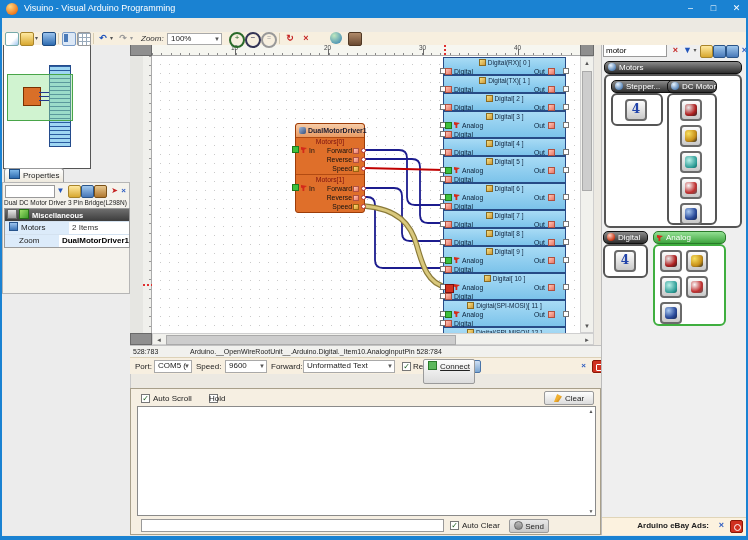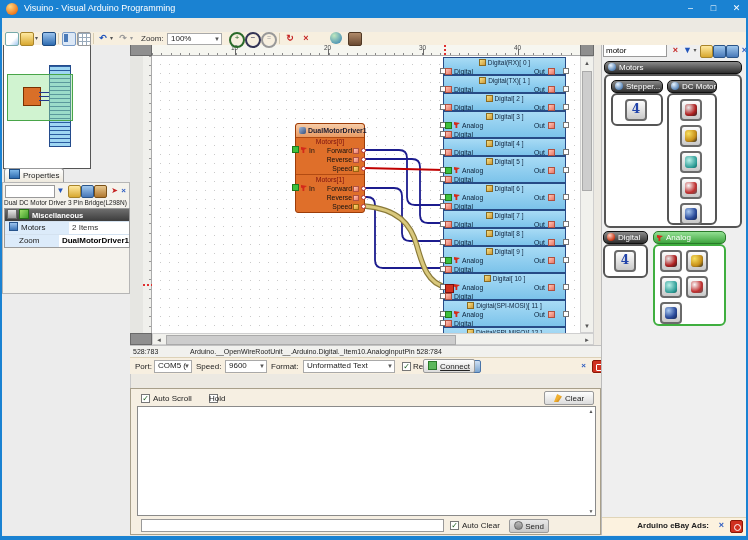--- a/index.html
+++ b/index.html
@@ -12,21 +12,21 @@
       background:radial-gradient(circle at 35% 30%,#ffd780,#ef7a1d 70%,#b84d08);}
   .titlebar .ttext{position:absolute;left:24px;top:3px;font-size:9px;}
   .wbtn{position:absolute;top:0;width:23px;height:18px;text-align:center;font-size:9px;line-height:17px;color:#fff;}
   
   .menubar{position:absolute;left:0;top:18px;width:748px;height:13px;background:#f7efdf;border-bottom:1px solid #e4dbc4;z-index:40;}
   .menuitem{position:absolute;top:1px;font-size:9px;color:#222;padding:0 3px;}
   
   .toolbar{position:absolute;left:0;top:32px;width:748px;height:13px;background:#f7efdf;z-index:40;}
   .tico{position:absolute;top:0;width:12px;height:12px;border-radius:2px;font-size:9px;line-height:12px;text-align:center;}
   .tsep{position:absolute;top:1px;width:1px;height:11px;background:#d8cdb2;}
-  .tlabel{position:absolute;top:2px;font-size:8px;color:#333;}
+  .tlabel{position:absolute;top:2px;font-size:8px;color:#333;font-style:italic;}
   .combo{position:absolute;background:#fff;border:1px solid #a9a9a9;font-size:8px;color:#222;line-height:10px;padding-left:3px;box-sizing:border-box;}
   .combo .car{position:absolute;right:1px;top:0;font-size:6px;color:#555;}
   
   .lpanel{position:absolute;left:0;top:44px;width:130px;height:491px;background:#ececec;border-right:1px solid #c9c9c9;}
   .thumb{position:absolute;left:3px;top:0px;width:86px;height:123px;background:#fff;border:1px solid #555;}
   .th-green{position:absolute;left:3px;top:29px;width:64px;height:45px;background:rgba(150,228,150,.45);border:1px solid #49a549;}
   .th-stack{position:absolute;left:45px;top:20px;width:20px;height:80px;border:1px solid #234b8c;
       background:repeating-linear-gradient(180deg,#2a5ca0 0 1px,#9ed6f2 1px 4px);}
   .th-comp{position:absolute;left:19px;top:42px;width:16px;height:17px;background:#d96f28;border:1px solid #7a3000;}
   .th-wire{position:absolute;background:#223a8c;height:1px;}
@@ -486,30 +486,30 @@
 
   <div class="connbar">
     <span class="clabel" style="left:5px;">Port:</span>
     <div class="combo" style="left:24px;top:2px;width:38px;height:13px;">
       <span>COM5 (</span><span class="car">▼</span>
     </div>
     <span class="clabel" style="left:66px;">Speed:</span>
     <div class="combo" style="left:95px;top:2px;width:42px;height:13px;">
       <span>9600</span><span class="car">▼</span>
     </div>
-    <span class="clabel" style="left:141px;">Format:</span>
+    <span class="clabel" style="left:141px;">Forward:</span>
     <div class="combo" style="left:173px;top:2px;width:92px;height:13px;">
       <span>Unformatted Text</span><span class="car">▼</span>
     </div>
     <span class="cb on" style="left:272px;top:4px;"></span>
     <span class="cblabel" style="left:283px;top:4px;">Reset</span>
     <span class="cb on" style="left:308px;top:4px;"></span>
     <span class="cblabel" style="left:319px;top:4px;">Log</span>
     <span class="mico" style="left:338px;top:2px;background:linear-gradient(#cfe0f4,#7aa4d0);border:1px solid #4a74a8;"></span>
-    <div class="btn" style="left:293px;top:1px;width:52px;height:14px;line-height:13px;left:293px;text-decoration:underline;">
+    <div class="btn" style="left:293px;top:1px;width:52px;height:25px;line-height:13px;left:293px;text-decoration:underline;">
       <span style="display:inline-block;width:7px;height:7px;background:#5cb85c;border:1px solid #2a7a2a;margin-right:3px;vertical-align:-1px;"></span><span>Connect</span>
     </div>
     <span class="mico" style="left:448px;top:2px;color:#2a5ac0;font-weight:bold;">×</span>
     <span class="mico" style="left:462px;top:2px;background:#d03020;border:1px solid #8a1808;">
         <span style="position:absolute;left:3px;top:3px;width:5px;height:5px;border:1px solid #fff;border-radius:1px;"></span>
       </span>
   </div>
 
 
   <div class="tpanel">
@@ -540,21 +540,21 @@
     <span class="sico" style="left:90px;width:6px;color:#555;font-size:6px;">▾</span>
     <span class="sico" style="left:98px;background:linear-gradient(#ffe9a0,#d8a830);border:1px solid #a8842a;"></span>
     <span class="sico" style="left:111px;background:linear-gradient(#a0c8ee,#4878b8);border:1px solid #2a5488;"></span>
     <span class="sico" style="left:124px;background:linear-gradient(#a0c8ee,#4878b8);border:1px solid #2a5488;"></span>
     <span class="sico" style="left:137px;color:#2a5ac0;font-weight:bold;">×</span>
 
     <div class="grp-hd" style="left:2px;top:17px;width:138px;">
       <span class="sph"></span><span>Motors</span>
     </div>
     <div class="grp-box" style="left:2px;top:30px;width:138px;height:154px;">
-      <div class="grp-hd" style="left:5px;top:4px;width:52px;">
+      <div class="grp-hd" style="left:5px;top:4px;width:67px;">
         <span class="sph"></span><span>Stepper...</span>
       </div>
       <div class="grp-box" style="left:5px;top:17px;width:52px;height:33px;" id="stepper-box">
           <div class="picon" style="left: 12px; top: 4px;">
             <span class="four">4</span>
           </div>
         </div>
       <div class="grp-hd" style="left:61px;top:4px;width:50px;">
         <span class="sph"></span><span>DC Motors</span>
       </div>

